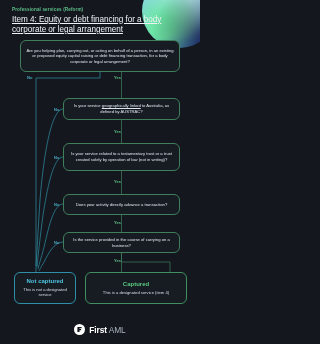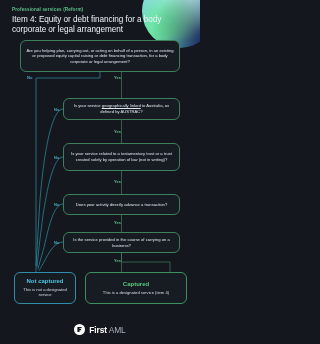--- a/index.html
+++ b/index.html
@@ -44,20 +44,21 @@
     font-weight:700;
     margin-bottom:2.5px;
     white-space:nowrap;
   }
   #title {
     font-size:8.2px;
     line-height:10.4px;
     color:#eef2f6;
     font-weight:400;
     letter-spacing:-.05px;
+    text-decoration:underline;
   }
 
   
   #flow { position:absolute; left:0; top:0; width:200px; height:344px; z-index:2; }
   #flow svg { position:absolute; left:0; top:0; }
 
   .node {
     position:absolute;
     border:0.7px solid #3f7f5c;
     border-radius:6px;

